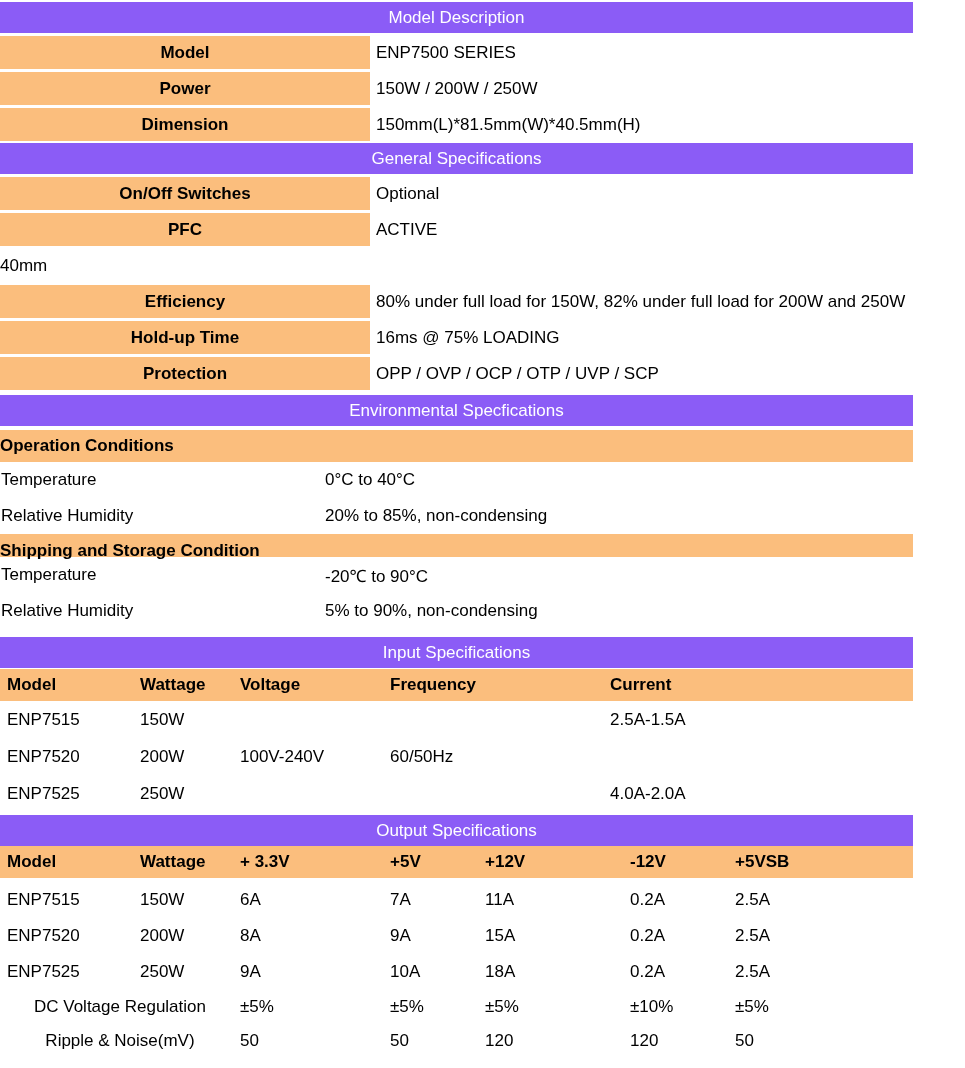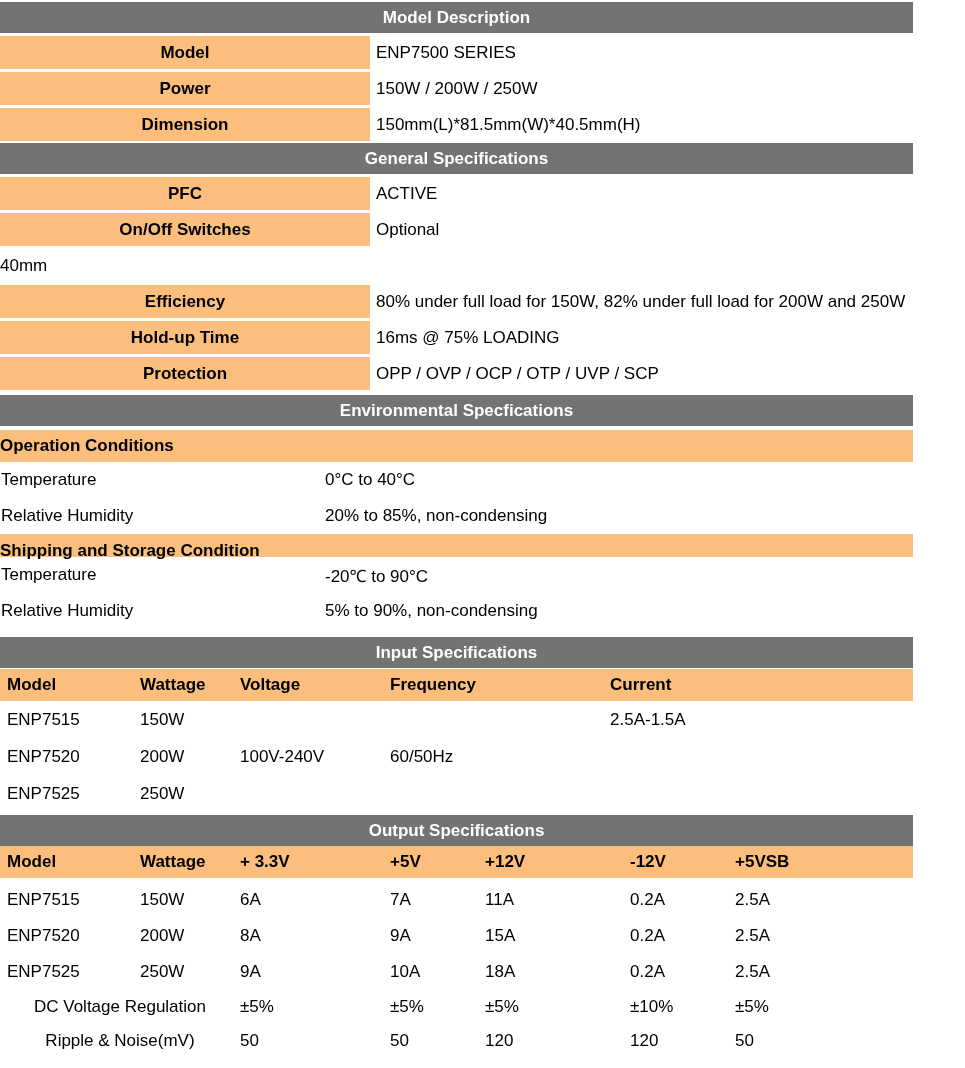--- a/index.html
+++ b/index.html
@@ -3,21 +3,21 @@
 <meta charset="utf-8">
 <style>
   html,body{margin:0;padding:0;}
   body{
     width:965px;height:1068px;background:#ffffff;color:#000;
     font-family:"Liberation Sans", sans-serif;font-size:17px;
     overflow:hidden;
   }
   .page{width:913px;--orange:#FBBE7D;}
   .bar{
-    height:31px;background:#737373;color:#fff;font-weight:bold;
+    height:31px;background:#8b5cf6;color:#fff;font-weight:normal;
     text-align:center;line-height:31px;
   }
   
   .s1 .bar{margin-top:2px;}
   .s2 .bar{margin-top:2px;}
   .s3 .bar{margin-top:5px;}
   .s4 .bar{margin-top:8px;}
   .s5 .bar{margin-top:3px;}
 
   
@@ -65,26 +65,26 @@
     </div>
     <div class="kv-row">
       <div class="kv-key">Dimension</div>
       <div class="kv-val">150mm(L)*81.5mm(W)*40.5mm(H)</div>
     </div>
   </div>
 
   <div class="s2">
     <div class="bar">General Specifications</div>
     <div class="kv-row">
+      <div class="kv-key">On/Off Switches</div>
+      <div class="kv-val">Optional</div>
+    </div>
+    <div class="kv-row">
       <div class="kv-key">PFC</div>
       <div class="kv-val">ACTIVE</div>
-    </div>
-    <div class="kv-row">
-      <div class="kv-key">On/Off Switches</div>
-      <div class="kv-val">Optional</div>
     </div>
     <div class="kv-row">
       <div class="kv-val">40mm</div>
     </div>
     <div class="kv-row">
       <div class="kv-key">Efficiency</div>
       <div class="kv-val">80% under full load for 150W, 82% under full load for 200W and 250W</div>
     </div>
     <div class="kv-row">
       <div class="kv-key">Hold-up Time</div>
@@ -140,20 +140,21 @@
       <div class="cell first">ENP7520</div>
       <div class="cell">200W</div>
       <div class="cell">100V-240V</div>
       <div class="cell">60/50Hz</div>
     </div>
     <div class="in-grid row">
       <div class="cell first">ENP7525</div>
       <div class="cell">250W</div>
       <div class="cell"></div>
       <div class="cell"></div>
+      <div class="cell">4.0A-2.0A</div>
     </div>
   </div>
 
   <div class="s5">
     <div class="bar">Output Specifications</div>
     <div class="out-grid head">
       <div class="cell first">Model</div>
       <div class="cell">Wattage</div>
       <div class="cell">+ 3.3V</div>
       <div class="cell">+5V</div>

